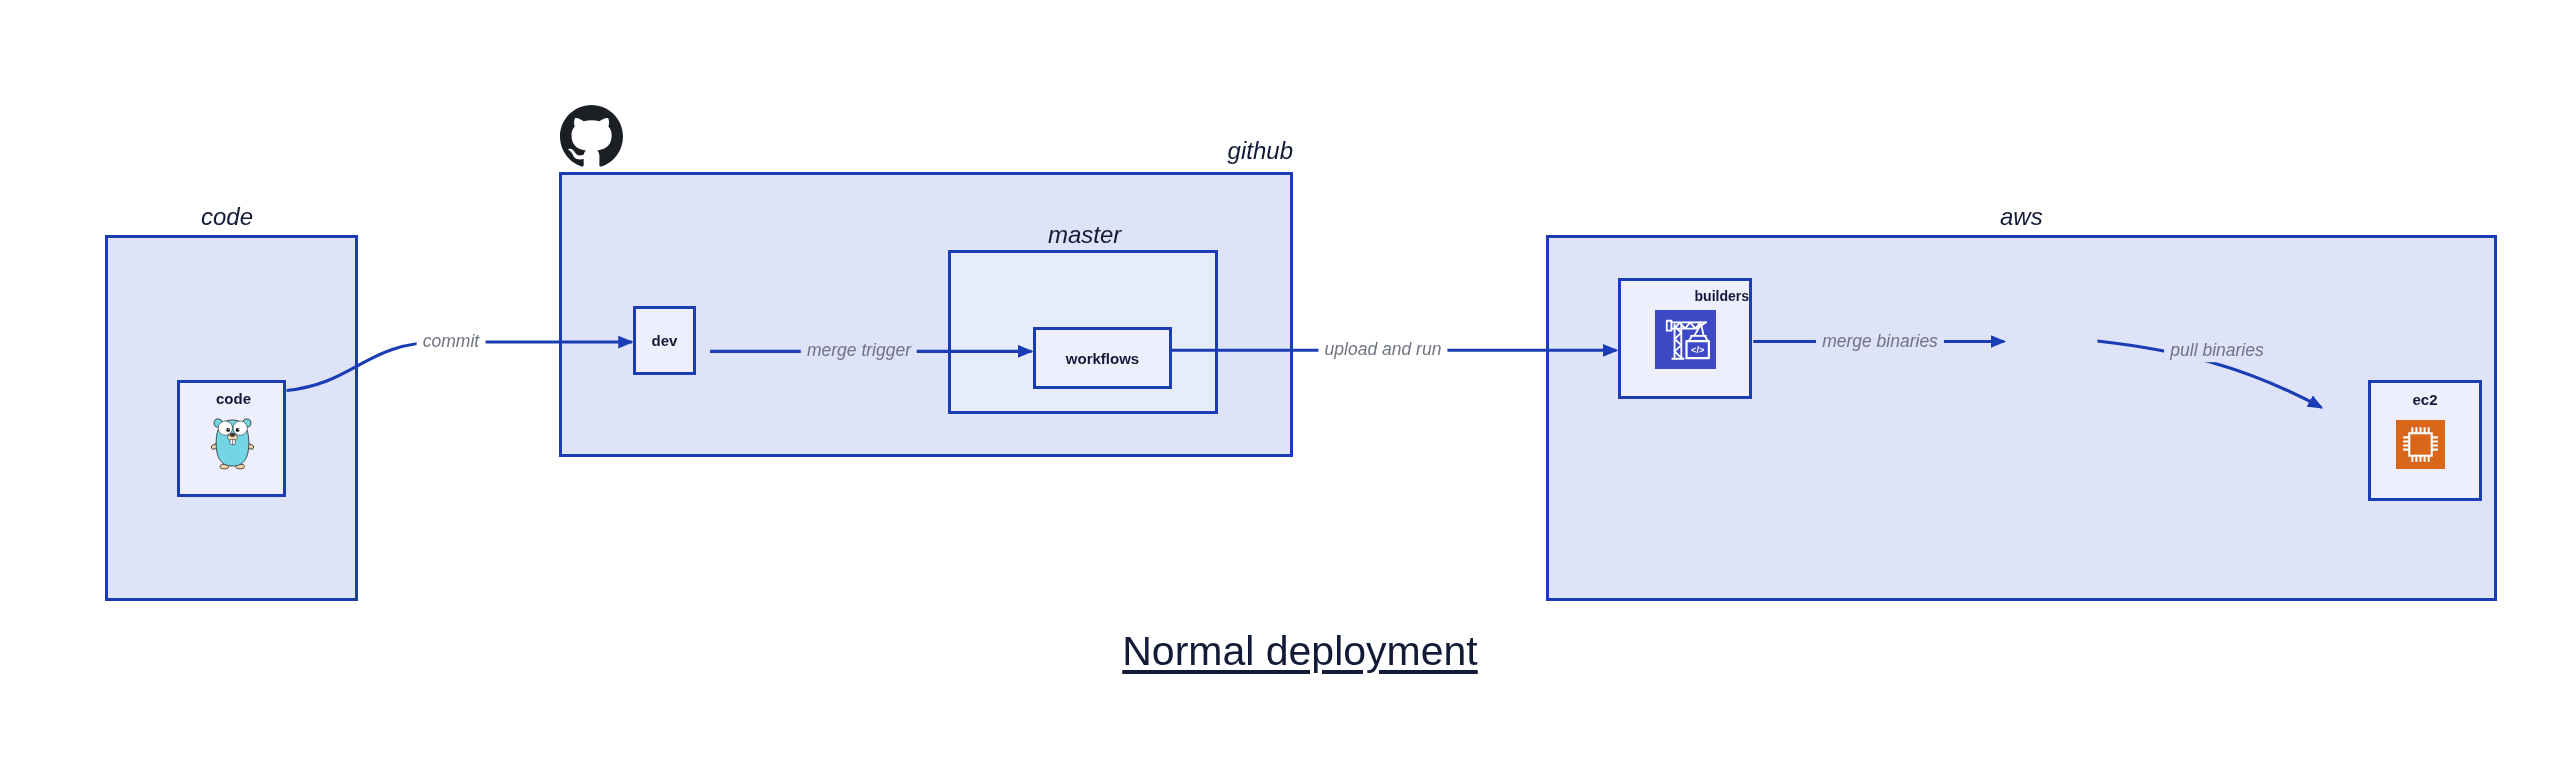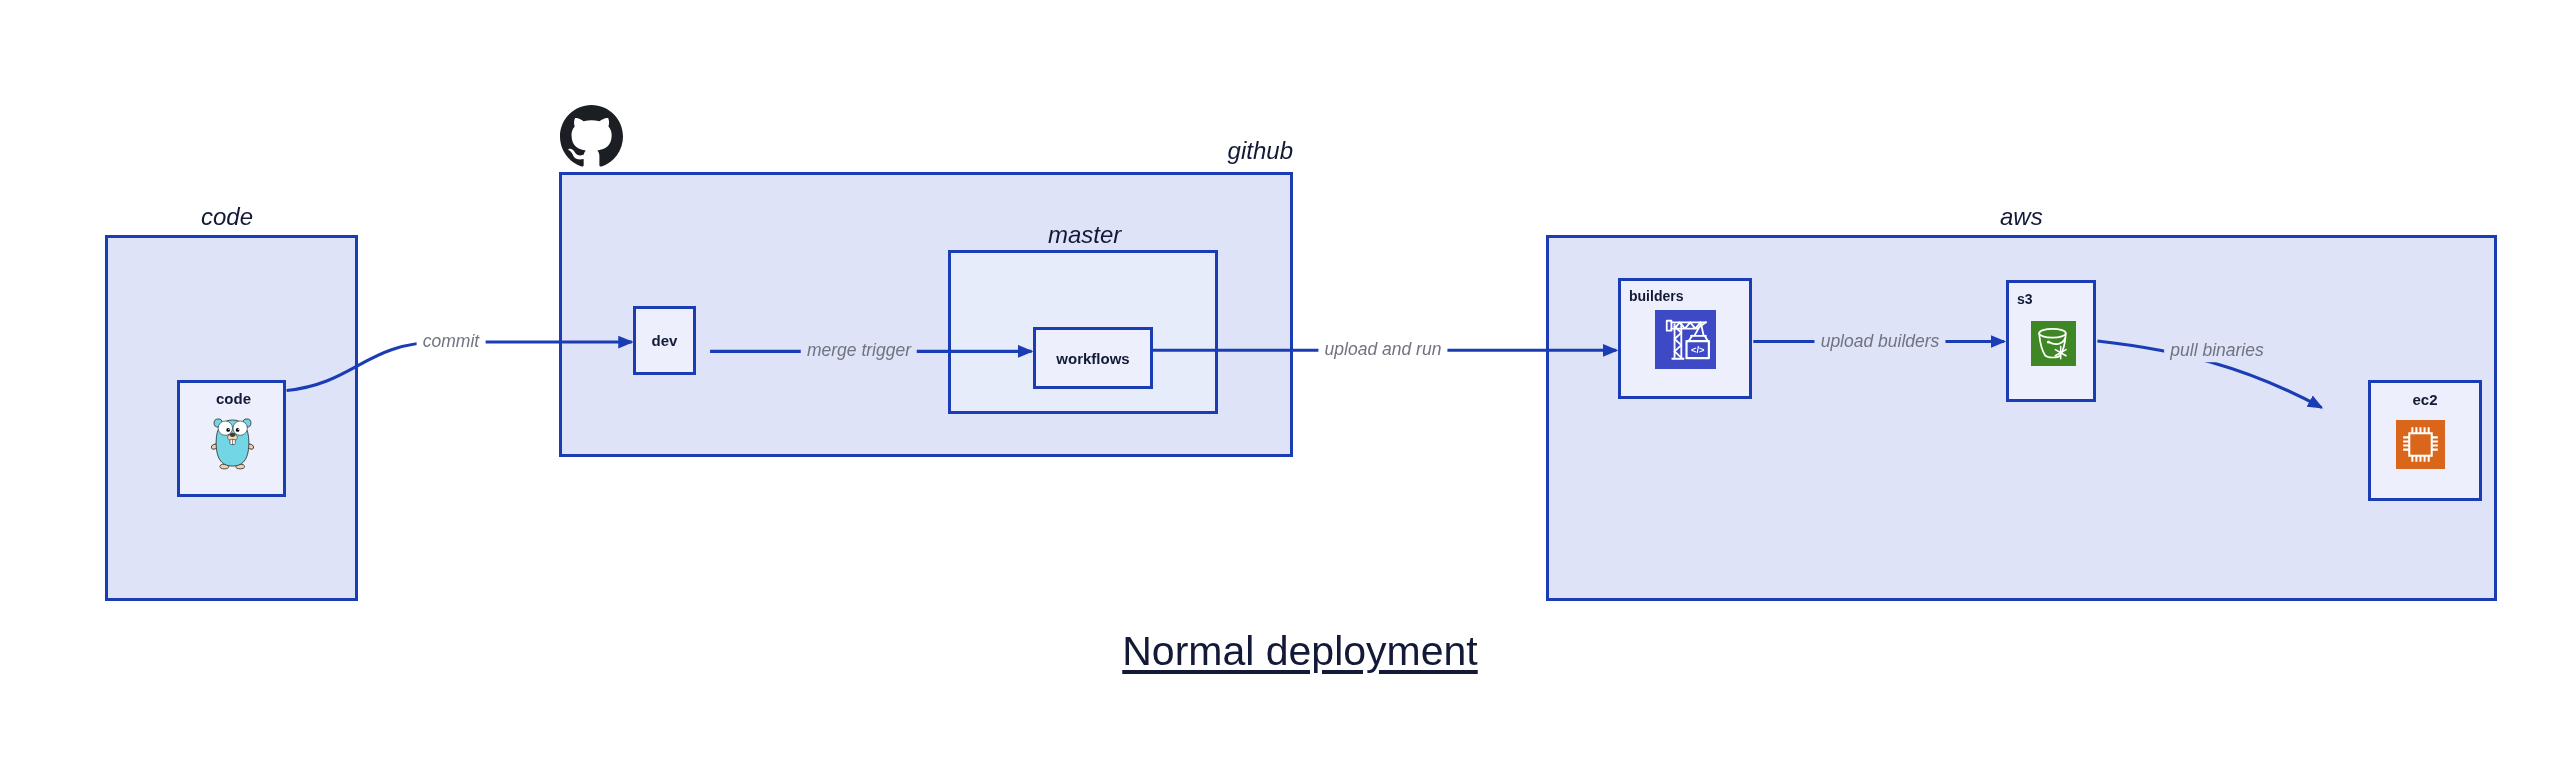--- a/index.html
+++ b/index.html
@@ -10,21 +10,21 @@
   }
   html,body{margin:0;padding:0;background:var(--page-bg);}
   .canvas{position:relative;width:2604px;height:781px;background:var(--page-bg);
     font-family:"Liberation Sans",sans-serif;color:var(--ink-navy);overflow:hidden;}
   .abs{position:absolute;}
   .group-box{position:absolute;background:var(--group-fill);border:3.1px solid var(--line-blue);box-sizing:border-box;}
   .master-box{position:absolute;background:var(--master-fill);border:3.1px solid var(--line-blue);box-sizing:border-box;}
   .node-box{position:absolute;background:var(--node-fill);border:3.1px solid var(--line-blue);box-sizing:border-box;}
   .group-label{position:absolute;font-size:24px;font-weight:500;color:var(--ink-navy);line-height:24px;white-space:nowrap;font-style:italic;}
   .node-label{font-size:15px;font-weight:700;color:var(--ink-navy);text-align:center;white-space:nowrap;}
-  .node-label-sm{font-size:14px;font-weight:700;color:var(--ink-navy);text-align:left;white-space:nowrap;padding-left:8px;}
+  .node-label-sm{font-size:14px;font-weight:700;color:var(--ink-navy);text-align:right;white-space:nowrap;}
   .edge-label{position:absolute;transform:translate(-50%,-50%);font-size:17.5px;font-style:italic;
     color:var(--label-gray);white-space:nowrap;padding:1px 6.2px;line-height:19.6px;}
   .on-white{background:var(--page-bg);}
   .on-fill{background:var(--group-fill);}
   .diagram-title{position:absolute;left:1300px;top:630px;transform:translateX(-50%);
     font-size:41px;font-weight:500;color:var(--ink-navy);line-height:43px;white-space:nowrap;
     text-decoration:underline;text-decoration-thickness:3.6px;text-underline-offset:5.2px;}
   .arrows{position:absolute;left:0;top:0;width:2604px;height:781px;pointer-events:none;}
   .arrows path.edge{stroke:var(--line-blue);stroke-width:6;fill:none;}
   .arrowhead-shape{fill:var(--line-blue);}
@@ -94,21 +94,21 @@
         <circle cx="34.8" cy="25.4" r="1.1" fill="#ffffff"></circle>
         <circle cx="53.3" cy="25.4" r="1.1" fill="#ffffff"></circle>
       </svg>
     </div>
   </div>
 
   <div class="node-box flex-center" style="left:633px;top:306px;width:63px;height:69px;">
     <div class="node-label">dev</div>
   </div>
 
-  <div class="node-box flex-center" style="left:1033px;top:327px;width:120px;height:62px;">
+  <div class="node-box flex-center" style="left:1033px;top:327px;width:139px;height:62px;">
     <div class="node-label">workflows</div>
   </div>
 
   <div class="node-box" style="left:1618px;top:278px;width:134px;height:121px;">
     <div class="node-label-sm" style="position:absolute;left:0;top:7.2px;width:100%;">builders</div>
     <div class="icon-tile tile-codebuild" style="left:34px;top:29px;width:61px;height:59px;">
       <svg width="52" height="52" viewBox="0 0 100 100">
         <g stroke="#ffffff" stroke-width="3.5" fill="none" stroke-linejoin="round" stroke-linecap="square">
           <rect x="13" y="13" width="9" height="19"></rect>
           <path d="M28 20 V86 M41 20 V86 M24 86 H45"></path>
@@ -117,58 +117,38 @@
           <path d="M22 28 H72 M28 28 L38 16 L48 28 L58 16 L68 28 L78 16"></path>
           <path d="M72 28 L88 16"></path>
           <path d="M79 19 L66 42 M79 19 L84 42 M60 42 H88 M62 42 L55 52 M86 42 L92 52"></path>
           <rect x="51" y="52" width="43" height="33" stroke-width="4.2"></rect>
         </g>
         <text x="72.5" y="74.5" fill="#ffffff" font-size="18" font-weight="bold" font-family="Liberation Sans, sans-serif" text-anchor="middle">&lt;/&gt;</text>
       </svg>
     </div>
   </div>
 
-  <div class="node-box" style="left:2006px;top:280px;width:90px;height:122px;">
-    <div class="node-label-sm" style="position:absolute;left:0;top:8.2px;width:100%;">s3</div>
-    <div class="icon-tile tile-s3" style="left:22px;top:38px;width:45px;height:45px;">
-      <svg width="45" height="45" viewBox="0 0 88 88">
-        <g stroke="#ffffff" stroke-width="3.4" fill="none" stroke-linecap="round">
-          <ellipse cx="42" cy="24" rx="26" ry="8.5"></ellipse>
-          <path d="M16 25 C17.5 41 22 59 27.5 67"></path>
-          <path d="M68 25 C67 41 62.5 59 57 67.5"></path>
-          <path d="M27.5 67 C33 72.5 51 73 57 67.5"></path>
-          <path d="M35 41 C48 49 62 45 66.5 34"></path>
-        </g>
-        <circle cx="34" cy="41" r="3" fill="#ffffff"></circle>
-        <g stroke="#ffffff" stroke-width="3" stroke-linecap="round">
-          <path d="M58 50 V74"></path>
-          <path d="M47.5 56 L68.5 68"></path>
-          <path d="M68.5 56 L47.5 68"></path>
-        </g>
-      </svg>
-    </div>
-  </div>
 
   <div class="node-box" style="left:2325px;top:380px;width:114px;height:121px;margin-left:43px;">
     <div class="node-label" style="position:absolute;left:0;top:8.2px;width:100%;">ec2</div>
     <div class="icon-tile tile-ec2" style="left:25px;top:37px;width:49px;height:49px;">
       <svg width="49" height="49" viewBox="0 0 96 96">
         <g stroke="#ffffff" stroke-width="4" fill="none">
           <rect x="26" y="26" width="44" height="44"></rect>
           <path d="M32 14 V26 M40 14 V26 M48 14 V26 M56 14 V26 M64 14 V26"></path>
           <path d="M32 70 V82 M40 70 V82 M48 70 V82 M56 70 V82 M64 70 V82"></path>
           <path d="M14 34 H26 M14 42 H26 M14 50 H26 M14 58 H26"></path>
           <path d="M70 34 H82 M70 42 H82 M70 50 H82 M70 58 H82"></path>
         </g>
       </svg>
     </div>
   </div>
 
   <div class="edge-label on-white" style="left:451px;top:342px;">commit</div>
   <div class="edge-label on-fill" style="left:859px;top:351px;">merge trigger</div>
   <div class="edge-label on-white" style="left:1383px;top:350px;">upload and run</div>
-  <div class="edge-label on-fill" style="left:1880px;top:342px;">upload builders</div>
+  <div class="edge-label on-fill" style="left:1880px;top:342px;">merge binaries</div>
   <div class="edge-label on-fill" style="left:2217px;top:351px;">pull binaries</div>
 
   <div class="diagram-title">Normal deployment</div>
 
 </div>
 
 
 </body></html>

